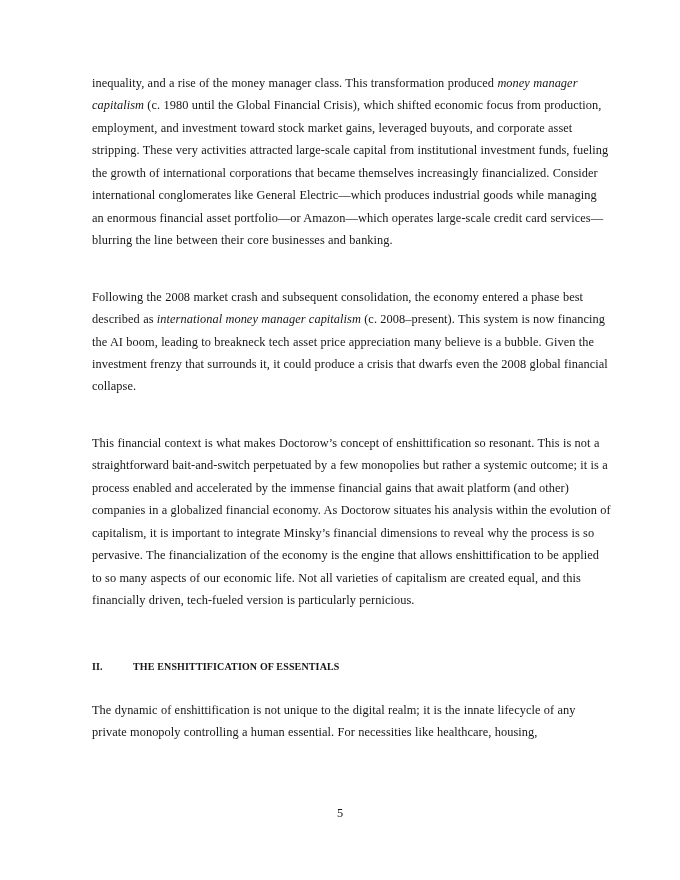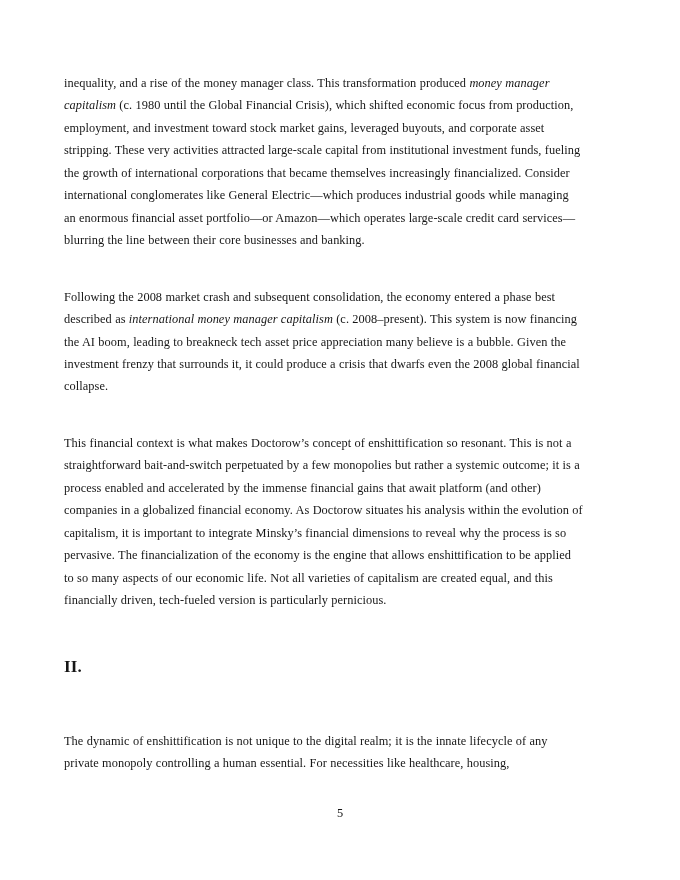--- a/index.html
+++ b/index.html
@@ -19,21 +19,21 @@
   .page {
     position: relative;
     width: 680px;
     height: 880px;
     background: #ffffff;
     box-sizing: border-box;
   }
 
   .content {
     position: absolute;
-    left: 64px;
+    left: 92px;
     top: 72px;
     width: 519px;
     font-family: Liberation Serif, serif;
   }
 
   
   .para {
     font-size: 12.35px;
     line-height: 22.45px;
     text-align: left;
@@ -48,39 +48,39 @@
 
   .para i,
   .para em {
     font-style: italic;
   }
 
   
   .section-heading {
     display: flex;
     align-items: baseline;
-    font-size: 17px;
+    font-size: 10px;
     line-height: 22.45px;
     font-weight: bold;
     margin: 0;
     margin-top: 44.9px;
     letter-spacing: 0.01em;
   }
   .section-heading .numeral {
     width: 41px;
     flex: 0 0 41px;
     font-weight: bold;
   }
   .section-heading .heading-title {
     font-weight: bold;
     letter-spacing: 0.015em;
   }
 
   .after-heading {
-    margin-top: 51px;
+    margin-top: 20px;
   }
 
   
   .page-number {
     position: absolute;
     left: 0;
     top: 804px;
     width: 680px;
     text-align: center;
     font-size: 12.35px;
@@ -96,20 +96,21 @@
   <div class="content">
 
     <p class="para">inequality, and a rise of the money manager class. This transformation produced <i>money manager capitalism</i> (c. 1980 until the Global Financial Crisis), which shifted economic focus from production, employment, and investment toward stock market gains, leveraged buyouts, and corporate asset stripping. These very activities attracted large-scale capital from institutional investment funds, fueling the growth of international corporations that became themselves increasingly financialized. Consider international conglomerates like General Electric—which produces industrial goods while managing an enormous financial asset portfolio—or Amazon—which operates large-scale credit card services—blurring the line between their core businesses and banking.</p>
 
     <p class="para">Following the 2008 market crash and subsequent consolidation, the economy entered a phase best described as <i>international money manager capitalism</i> (c. 2008–present). This system is now financing the AI boom, leading to breakneck tech asset price appreciation many believe is a bubble. Given the investment frenzy that surrounds it, it could produce a crisis that dwarfs even the 2008 global financial collapse.</p>
 
     <p class="para">This financial context is what makes Doctorow’s concept of enshittification so resonant. This is not a straightforward bait-and-switch perpetuated by a few monopolies but rather a systemic outcome; it is a process enabled and accelerated by the immense financial gains that await platform (and other) companies in a globalized financial economy. As Doctorow situates his analysis within the evolution of capitalism, it is important to integrate Minsky’s financial dimensions to reveal why the process is so pervasive. The financialization of the economy is the engine that allows enshittification to be applied to so many aspects of our economic life. Not all varieties of capitalism are created equal, and this financially driven, tech-fueled version is particularly pernicious.</p>
 
     <h2 class="section-heading">
       <span class="numeral">II.</span>
+      <span class="heading-title">THE ENSHITTIFICATION OF ESSENTIALS</span>
     </h2>
 
     <p class="para after-heading">The dynamic of enshittification is not unique to the digital realm; it is the innate lifecycle of any private monopoly controlling a human essential. For necessities like healthcare, housing,</p>
 
   </div>
 
   <div class="page-number">5</div>
 
 </div>
 

